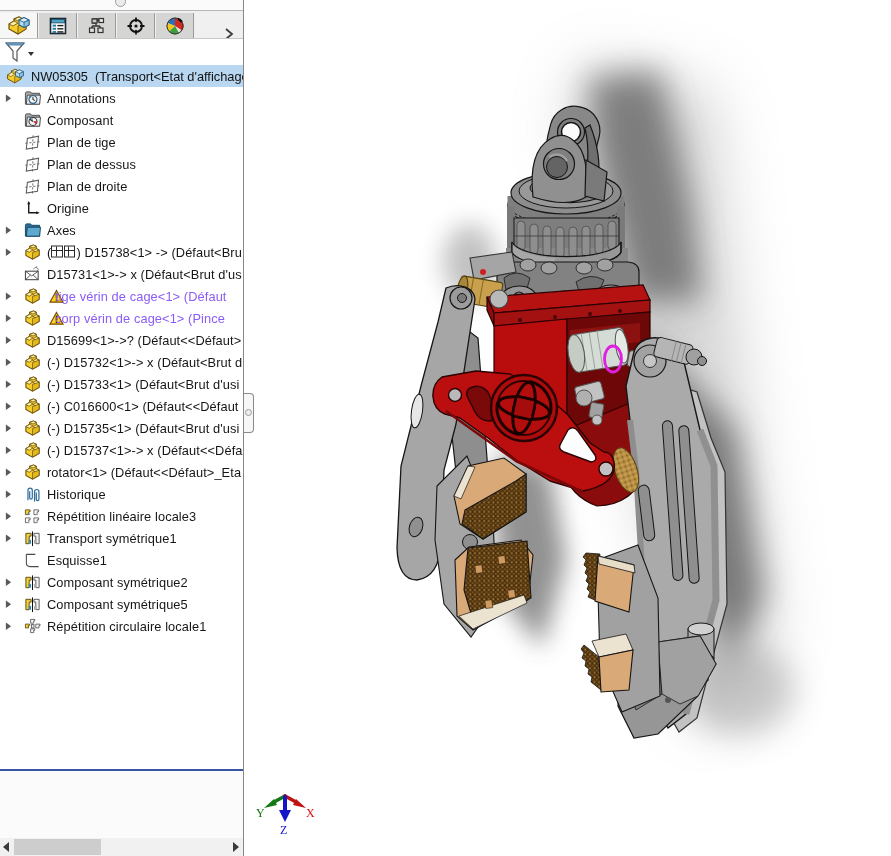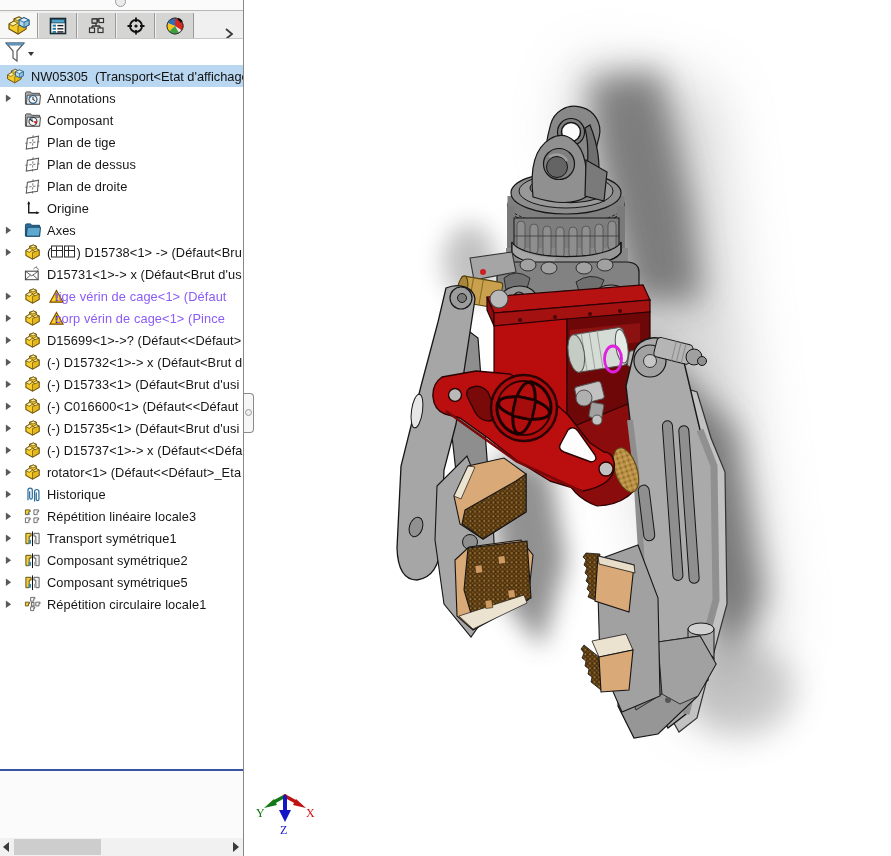--- a/index.html
+++ b/index.html
@@ -266,20 +266,26 @@
     <div class="row">
         <svg class="arr" width="7" height="9" viewBox="0 0 8 10">
           <use href="#arrow"></use>
         </svg>
         <svg class="ic" width="17" height="17" viewBox="0 0 18 18">
           <use href="#mirricon"></use>
         </svg>
         <span class="txt">Transport symétrique1</span>
       </div>
     <div class="row">
+        <svg class="ic" width="17" height="17" viewBox="0 0 18 18">
+          <use href="#sketchicon"></use>
+        </svg>
+        <span class="txt">Esquisse1</span>
+      </div>
+    <div class="row">
         <svg class="arr" width="7" height="9" viewBox="0 0 8 10">
           <use href="#arrow"></use>
         </svg>
         <svg class="ic" width="17" height="17" viewBox="0 0 18 18">
           <use href="#mirricon"></use>
         </svg>
         <span class="txt">Composant symétrique2</span>
       </div>
     <div class="row">
         <svg class="arr" width="7" height="9" viewBox="0 0 8 10">

